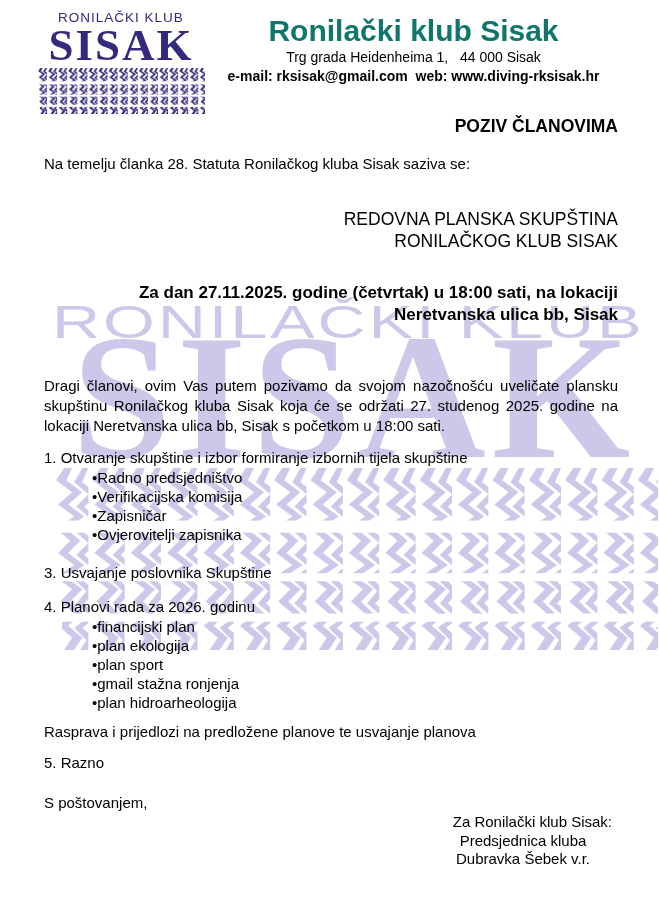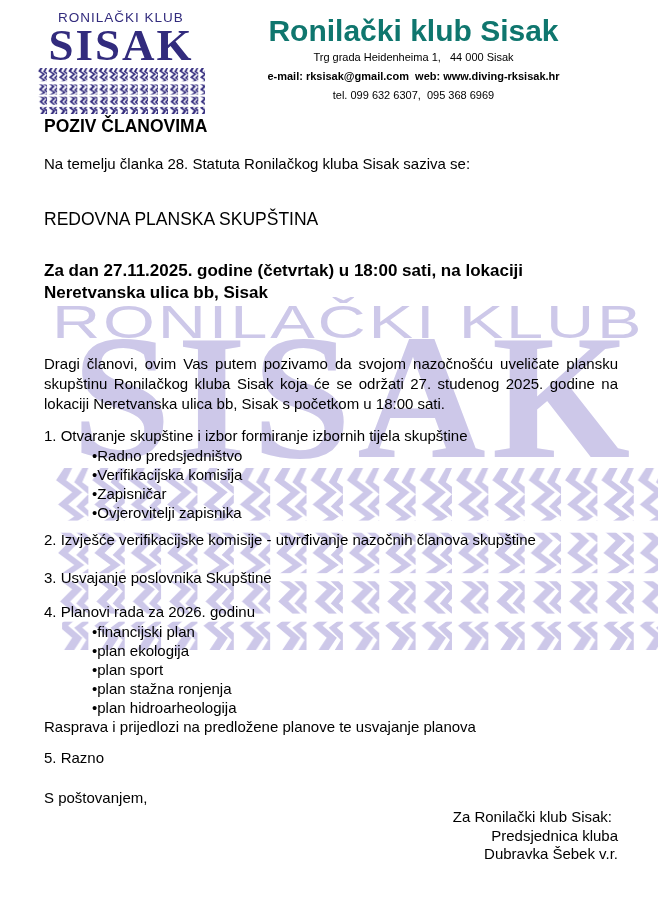--- a/index.html
+++ b/index.html
@@ -31,41 +31,41 @@
   .hdr{display:flex;height:102px;padding:10px 40px 0 35px;box-sizing:border-box;}
   .logo{width:172px;text-align:center;color:#322b7d;}
   .logo-type{font-size:13.5px;letter-spacing:1px;white-space:nowrap;}
   .logo-name{
     font-family:"Liberation Serif",serif;font-weight:700;
     font-size:45px;line-height:0.92;letter-spacing:2px;
   }
   .logo-waves{width:168px;height:46px;display:block;margin:2px auto 0;color:#322b7d;}
   .hdr-text{flex:1;text-align:center;padding-top:4px;}
   .hdr-title{font-size:30px;font-weight:700;color:#0f766e;letter-spacing:0;}
-  .hdr-line{font-size:11px;line-height:19px;white-space:pre-wrap;}
+  .hdr-line{font-size:14px;line-height:19px;white-space:pre-wrap;}
   .hdr-bold{font-weight:700;}
   .body{padding:0 42px 0 44px;font-size:15px;line-height:20px;}
-  .center{text-align:left;}
+  .center{text-align:right;}
   .h-doc{font-size:17.5px;font-weight:700;line-height:20px;}
   .assembly{font-size:17.5px;font-weight:400;line-height:22px;}
   .date-loc{
     font-size:17px;font-weight:700;line-height:22px;
   }
   .para{text-align:justify;line-height:20px;}
   .agenda-label{line-height:19px;}
   ul.bullets{list-style:none;margin:1px 0 0 0;padding:0 0 0 48px;}
   ul.bullets li{line-height:19px;}
   ul.bullets li::before{content:"\2022 ";}
   .sig-right{text-align:right;padding-right:6px;}
-  .sig-block{width:190px;margin-left:auto;text-align:right;line-height:18px;}
+  .sig-block{width:190px;margin-left:auto;text-align:center;line-height:18px;}
   
   .mt12{margin-top:12px}.mt14{margin-top:14px}.mt18{margin-top:18px}
   .mt34{margin-top:34px}.mt30{margin-top:30px}.mt50{margin-top:50px}
   .mt8{margin-top:8px}.mt19{margin-top:19px}.mt15{margin-top:15px}
-  .mt2{margin-top:2px}.mt10{}.mt13{}
+  .mt2{margin-top:2px}.mt10{margin-top:10px}.mt13{}
   .mt11{margin-top:21px}
 </style>
 </head>
 <body>
 
 <div class="page">
 
   <div class="wm-layer">
     <div class="wm-line1">RONILAČKI KLUB</div>
     <div class="wm-line2">SISAK</div>
@@ -99,56 +99,55 @@
           <rect x="0" y="0" width="300" height="26" fill="url(#pnav)"></rect>
           <rect x="3" y="32" width="297" height="20" fill="url(#pnav)"></rect>
           <rect x="0" y="56" width="300" height="16" fill="url(#pnav)"></rect>
           <rect x="5" y="76" width="295" height="14" fill="url(#pnav)"></rect>
         </svg>
       </div>
       <div class="hdr-text">
         <div class="hdr-title">Ronilački klub Sisak</div>
         <div class="hdr-line">Trg grada Heidenheima 1,   44 000 Sisak</div>
         <div class="hdr-line hdr-bold">e-mail: rksisak@gmail.com  web: www.diving-rksisak.hr</div>
-        <div class="hdr-line">tel. 099 632 6307,  095 368 6969</div>
       </div>
     </div>
 
     <div class="body">
 
       <div class="center h-doc mt14">POZIV ČLANOVIMA</div>
 
       <div class="mt18">Na temelju članka 28. Statuta Ronilačkog kluba Sisak saziva se:</div>
 
       <div class="center assembly mt34">
         <div>REDOVNA PLANSKA SKUPŠTINA</div>
+        <div>RONILAČKOG KLUB SISAK</div>
       </div>
 
       <div class="center date-loc mt30">Za dan 27.11.2025. godine (četvrtak) u 18:00 sati, na lokaciji Neretvanska ulica bb, Sisak</div>
 
       <div class="para mt50">Dragi članovi, ovim Vas putem pozivamo da svojom nazočnošću uveličate plansku skupštinu Ronilačkog kluba Sisak koja će se održati 27. studenog 2025. godine na lokaciji Neretvanska ulica bb, Sisak s početkom u 18:00 sati.</div>
 
       <div class="agenda-label mt12">1. Otvaranje skupštine i izbor formiranje izbornih tijela skupštine</div>
       <ul class="bullets mt2">
         <li>Radno predsjedništvo</li>
         <li>Verifikacijska komisija</li>
         <li>Zapisničar</li>
         <li>Ovjerovitelji zapisnika</li>
       </ul>
 
-      <div class="agenda-label mt8">2. Izvješće verifikacijske komisije - utvrđivanje nazočnih članova skupštine</div>
 
       <div class="agenda-label mt19">3. Usvajanje poslovnika Skupštine</div>
 
       <div class="agenda-label mt15">4. Planovi rada za 2026. godinu</div>
       <ul class="bullets mt2">
         <li>financijski plan</li>
         <li>plan ekologija</li>
         <li>plan sport</li>
-        <li>plan stažna ronjenja</li>
+        <li>gmail stažna ronjenja</li>
         <li>plan hidroarheologija</li>
       </ul>
 
       <div class="agenda-label mt10">Rasprava i prijedlozi na predložene planove te usvajanje planova</div>
 
       <div class="agenda-label mt12">5. Razno</div>
 
       <div class="agenda-label mt11">S poštovanjem,</div>
 
       <div class="sig-right mt13">Za Ronilački klub Sisak:</div>

